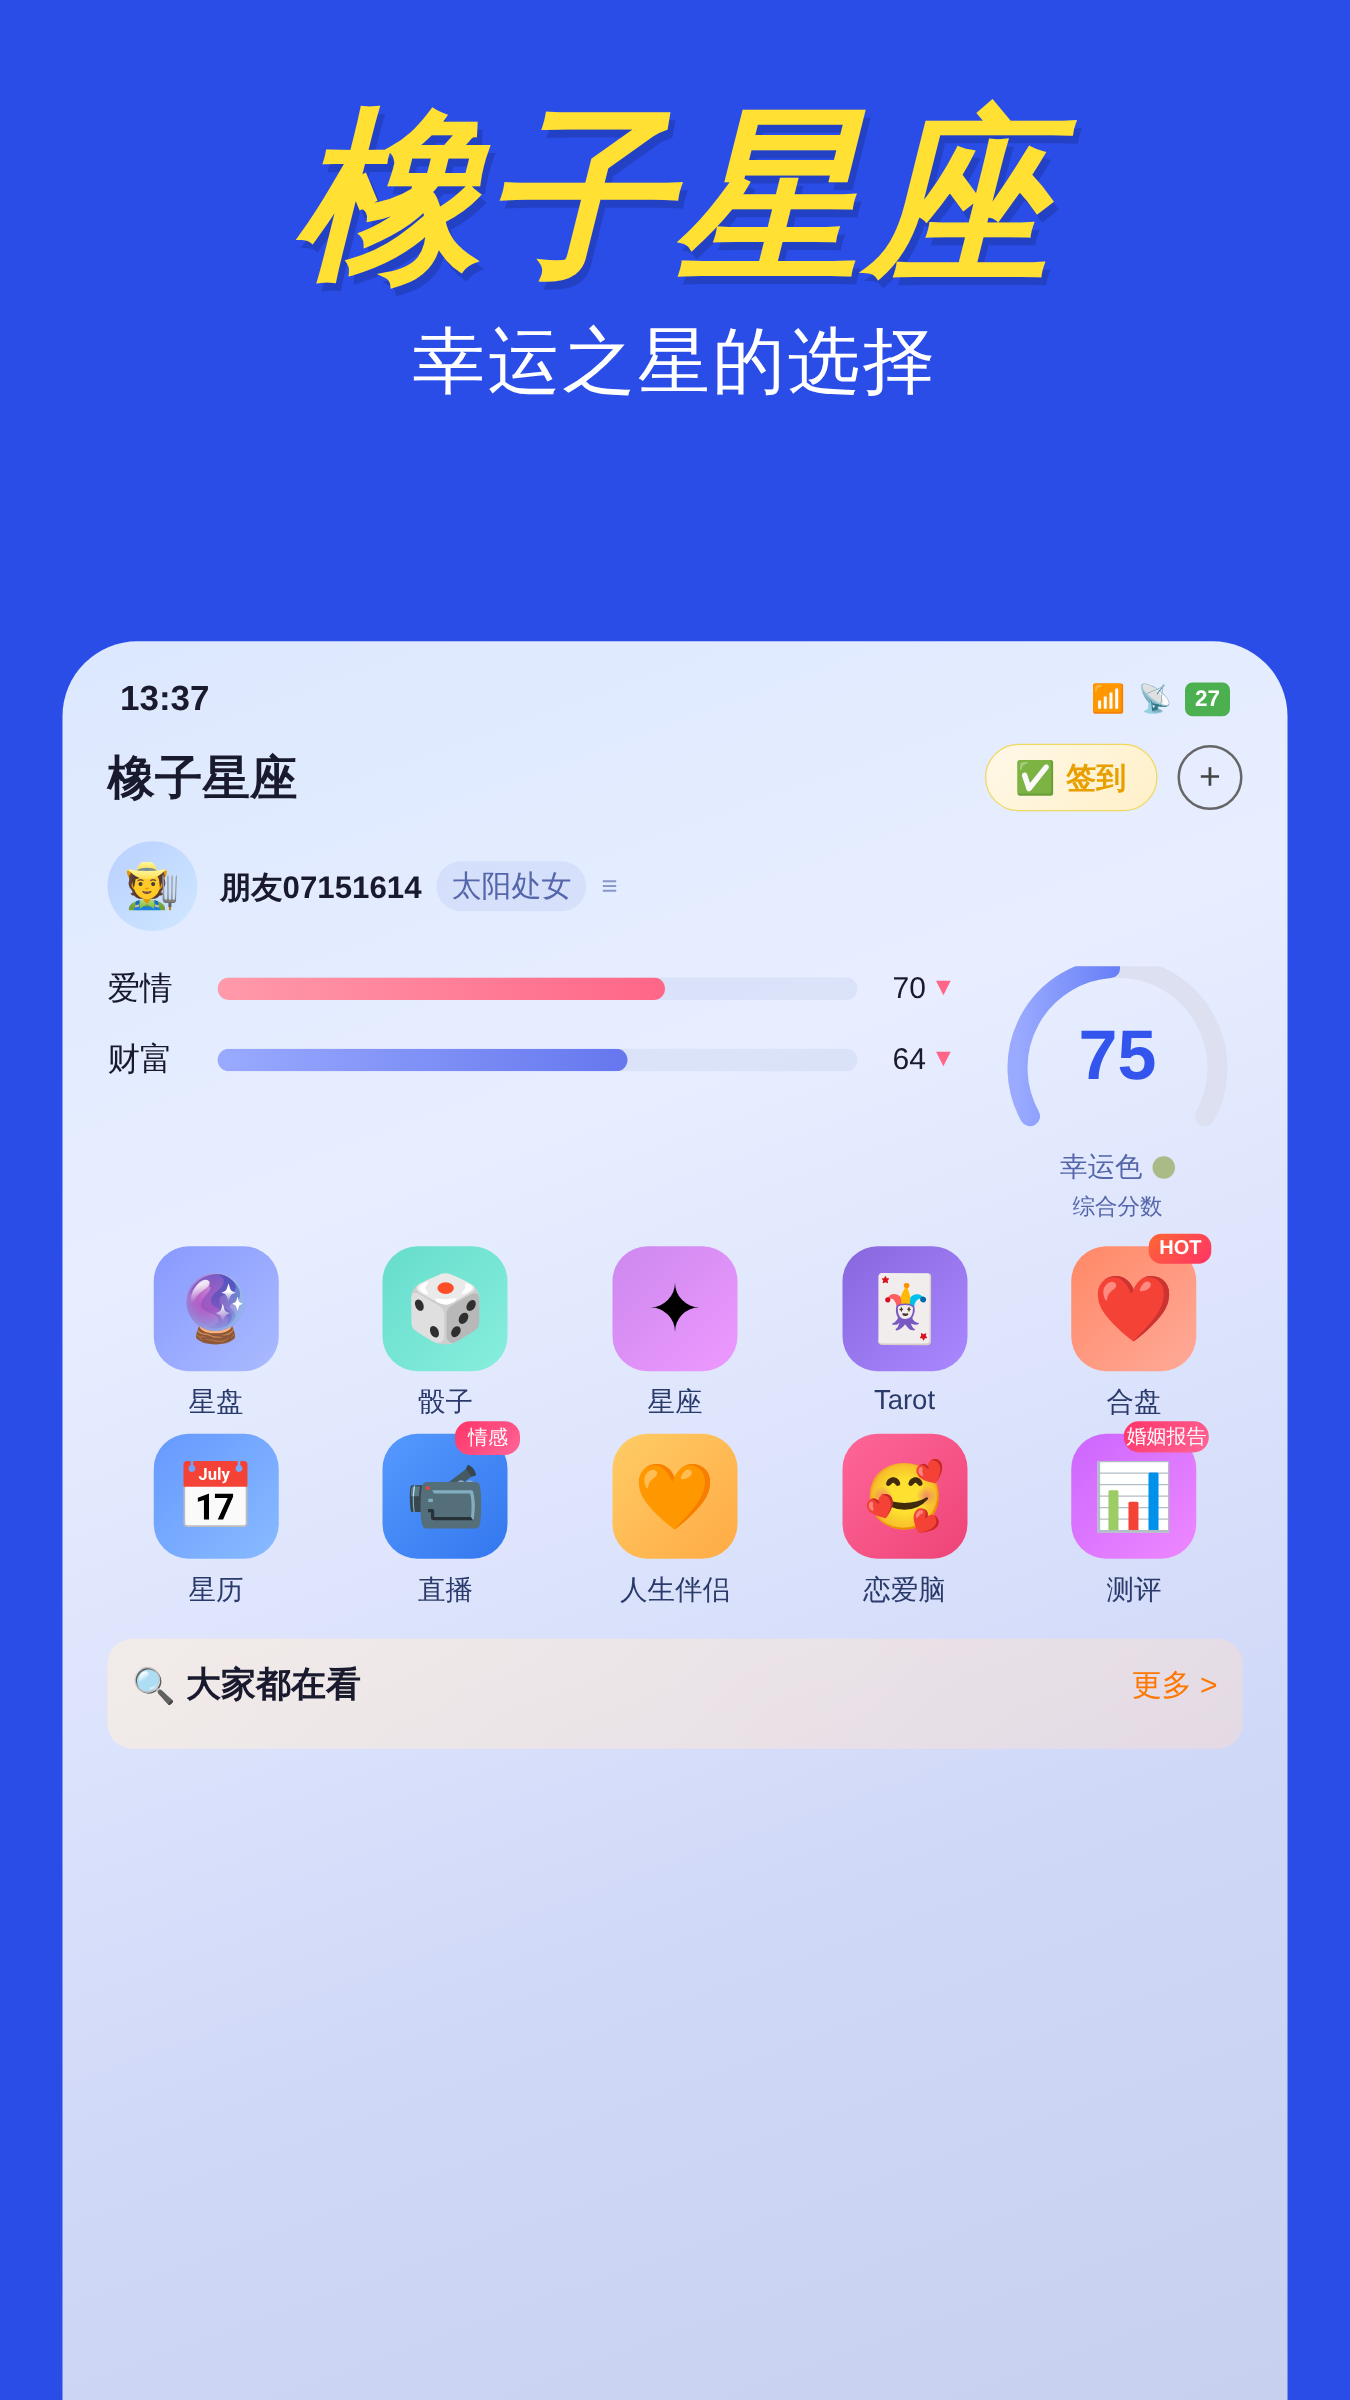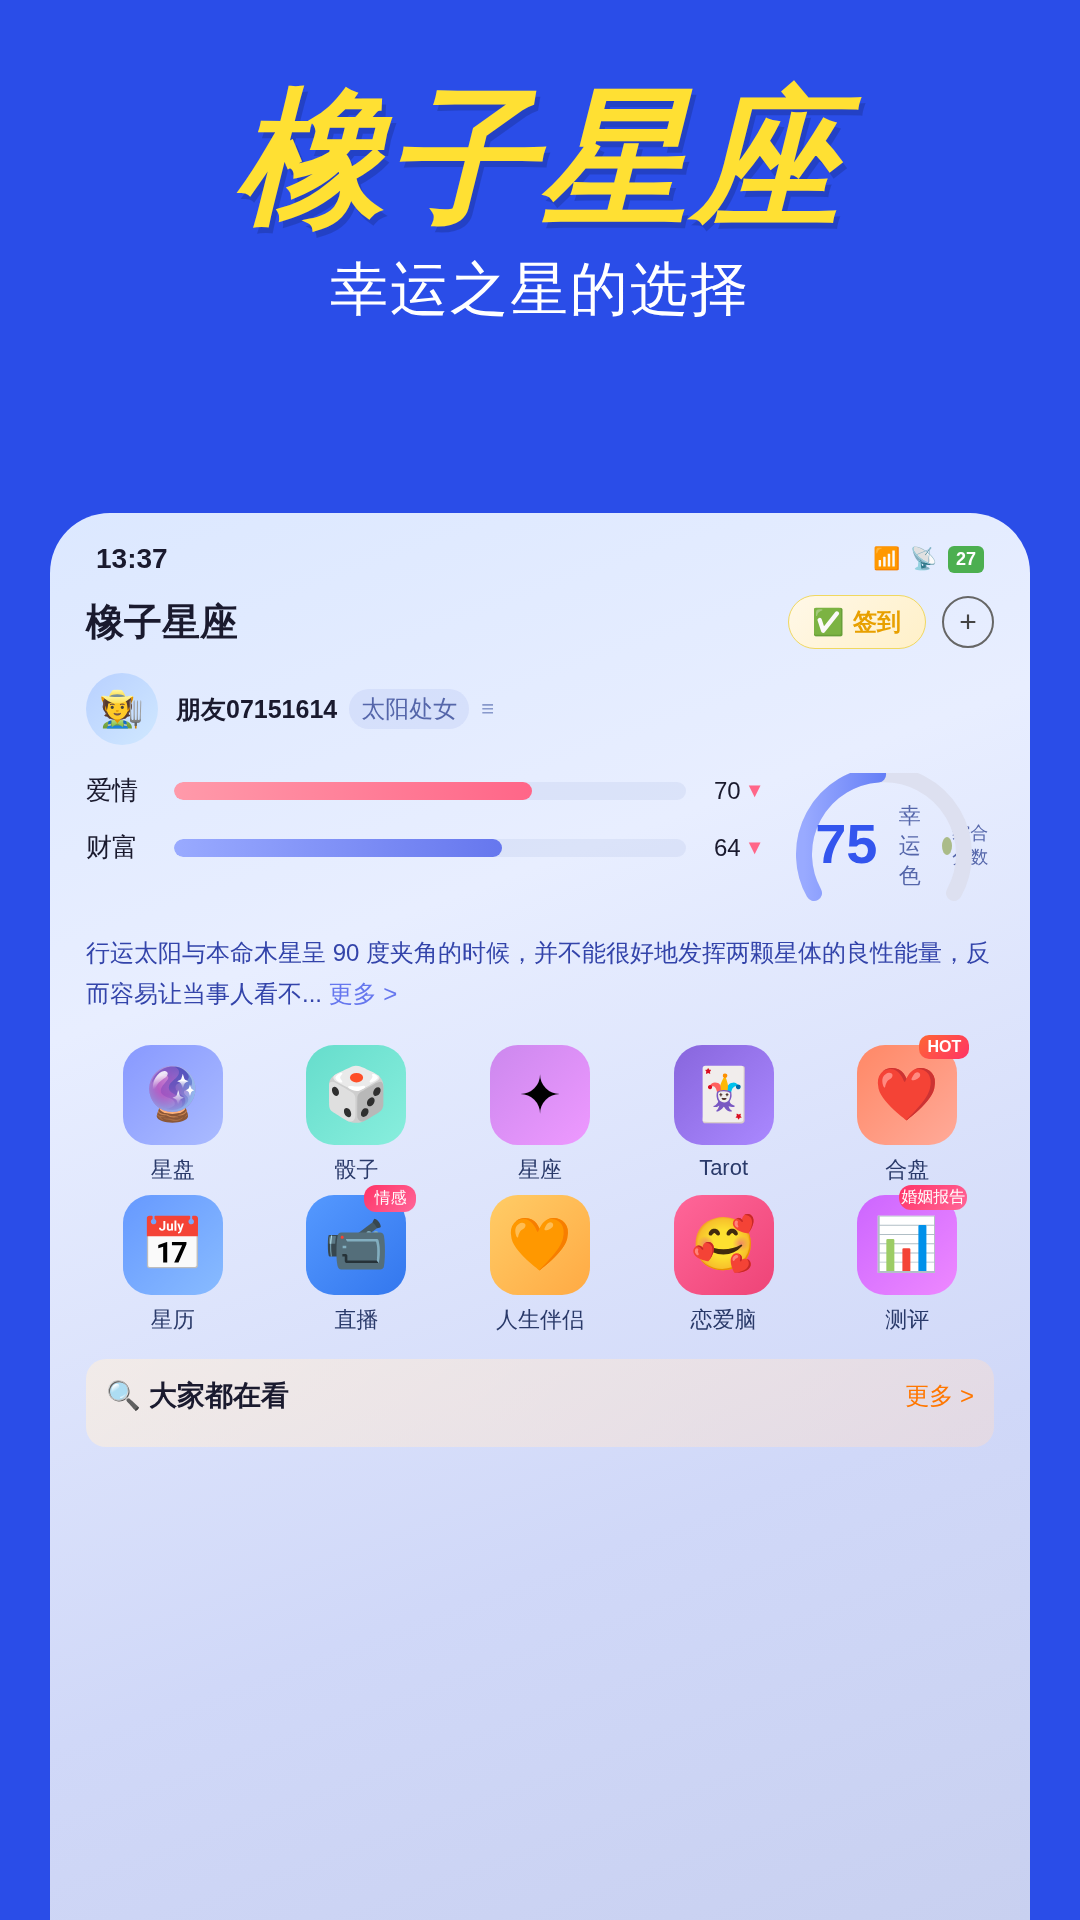--- a/index.html
+++ b/index.html
@@ -213,21 +213,21 @@
       gap: 4px;
     }
     .arrow-down { color: #ff6688; font-size: 20px; }
     .arrow-up { color: #44cc88; font-size: 20px; }
 
     
     .score-circle-area {
       width: 200px;
       flex-shrink: 0;
       display: flex;
-      flex-direction: row;
+      flex-direction: column;
       align-items: center;
     }
     .score-circle {
       width: 180px;
       height: 140px;
       position: relative;
       display: flex;
       align-items: center;
       justify-content: center;
     }
@@ -474,24 +474,20 @@
         <span class="score-number">75</span>
       </div>
       <div class="lucky-color-row">
         <span class="lucky-color-label">幸运色</span>
         <span class="lucky-color-dot"></span>
       </div>
       <div class="score-label">综合分数</div>
     </div>
   </div>
 
-  <div class="desc-text">
-    <span>行运太阳与本命木星呈 90 度夹角的时候，并不能很好地发挥两颗星体的良性能量，反而容易让当事人看不...</span>
-    <span class="desc-more">更多 &gt;</span>
-  </div>
 
   <div class="icon-grid">
 
     <div class="icon-item">
       <div class="icon-bubble icon-xingpan">
         <span>🔮</span>
       </div>
       <span class="icon-label">星盘</span>
     </div>
 

